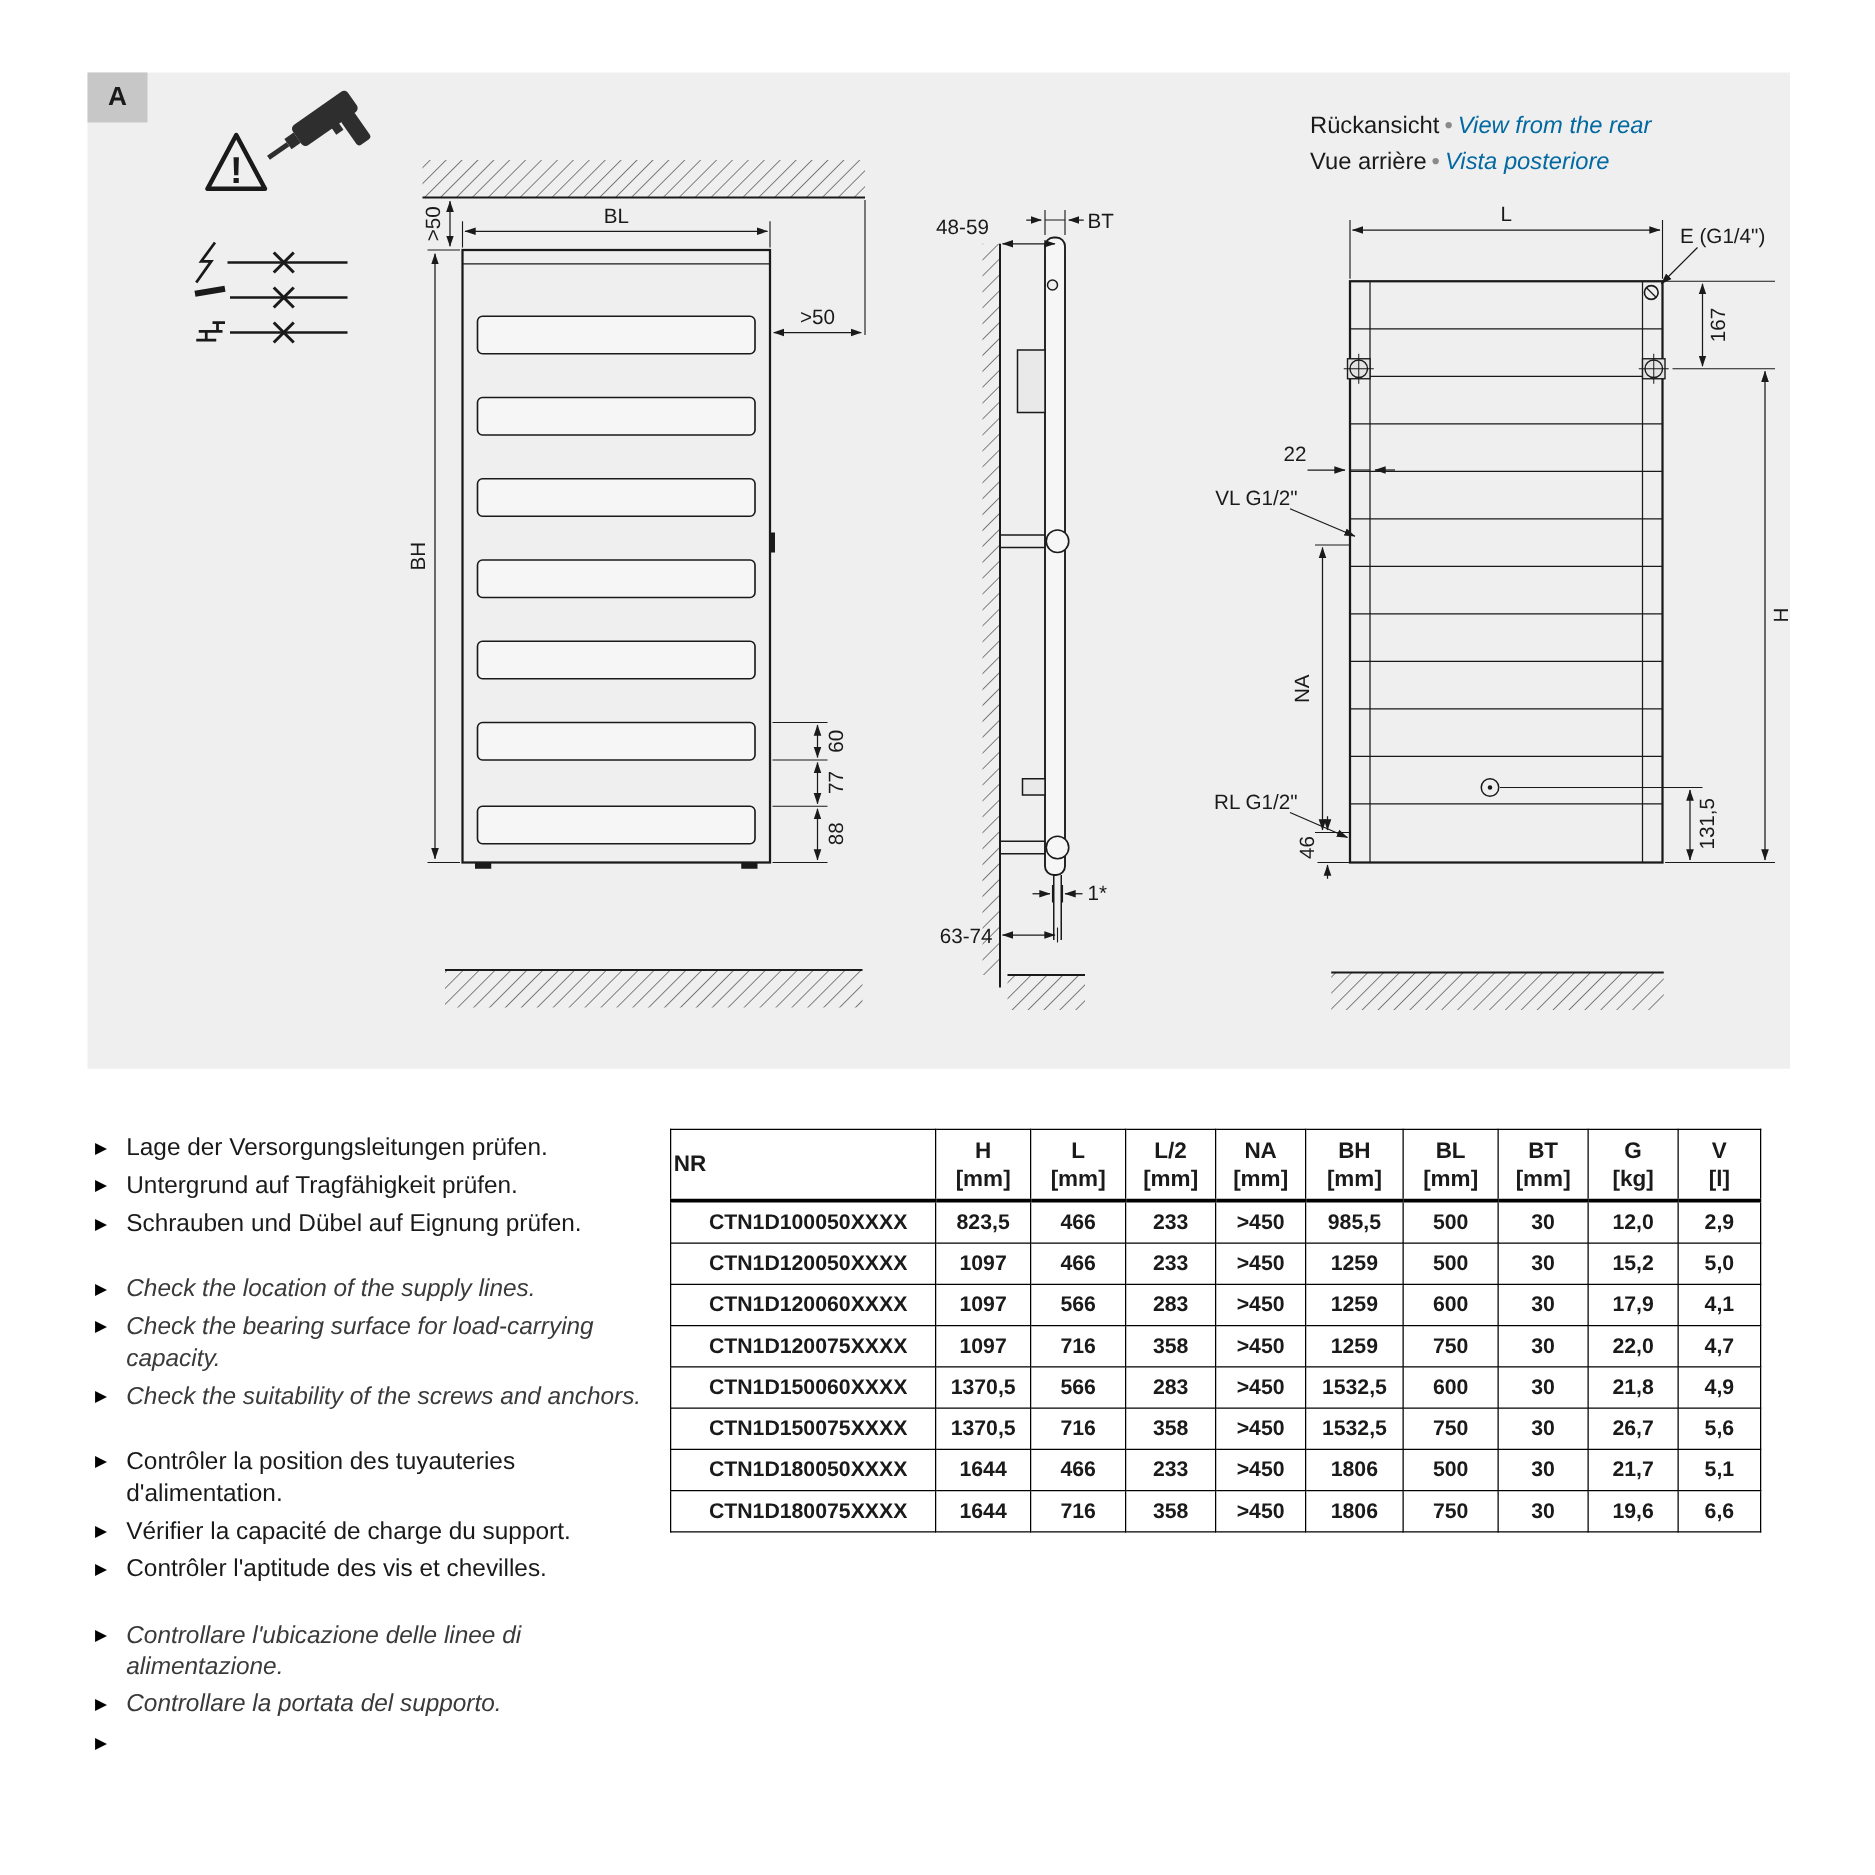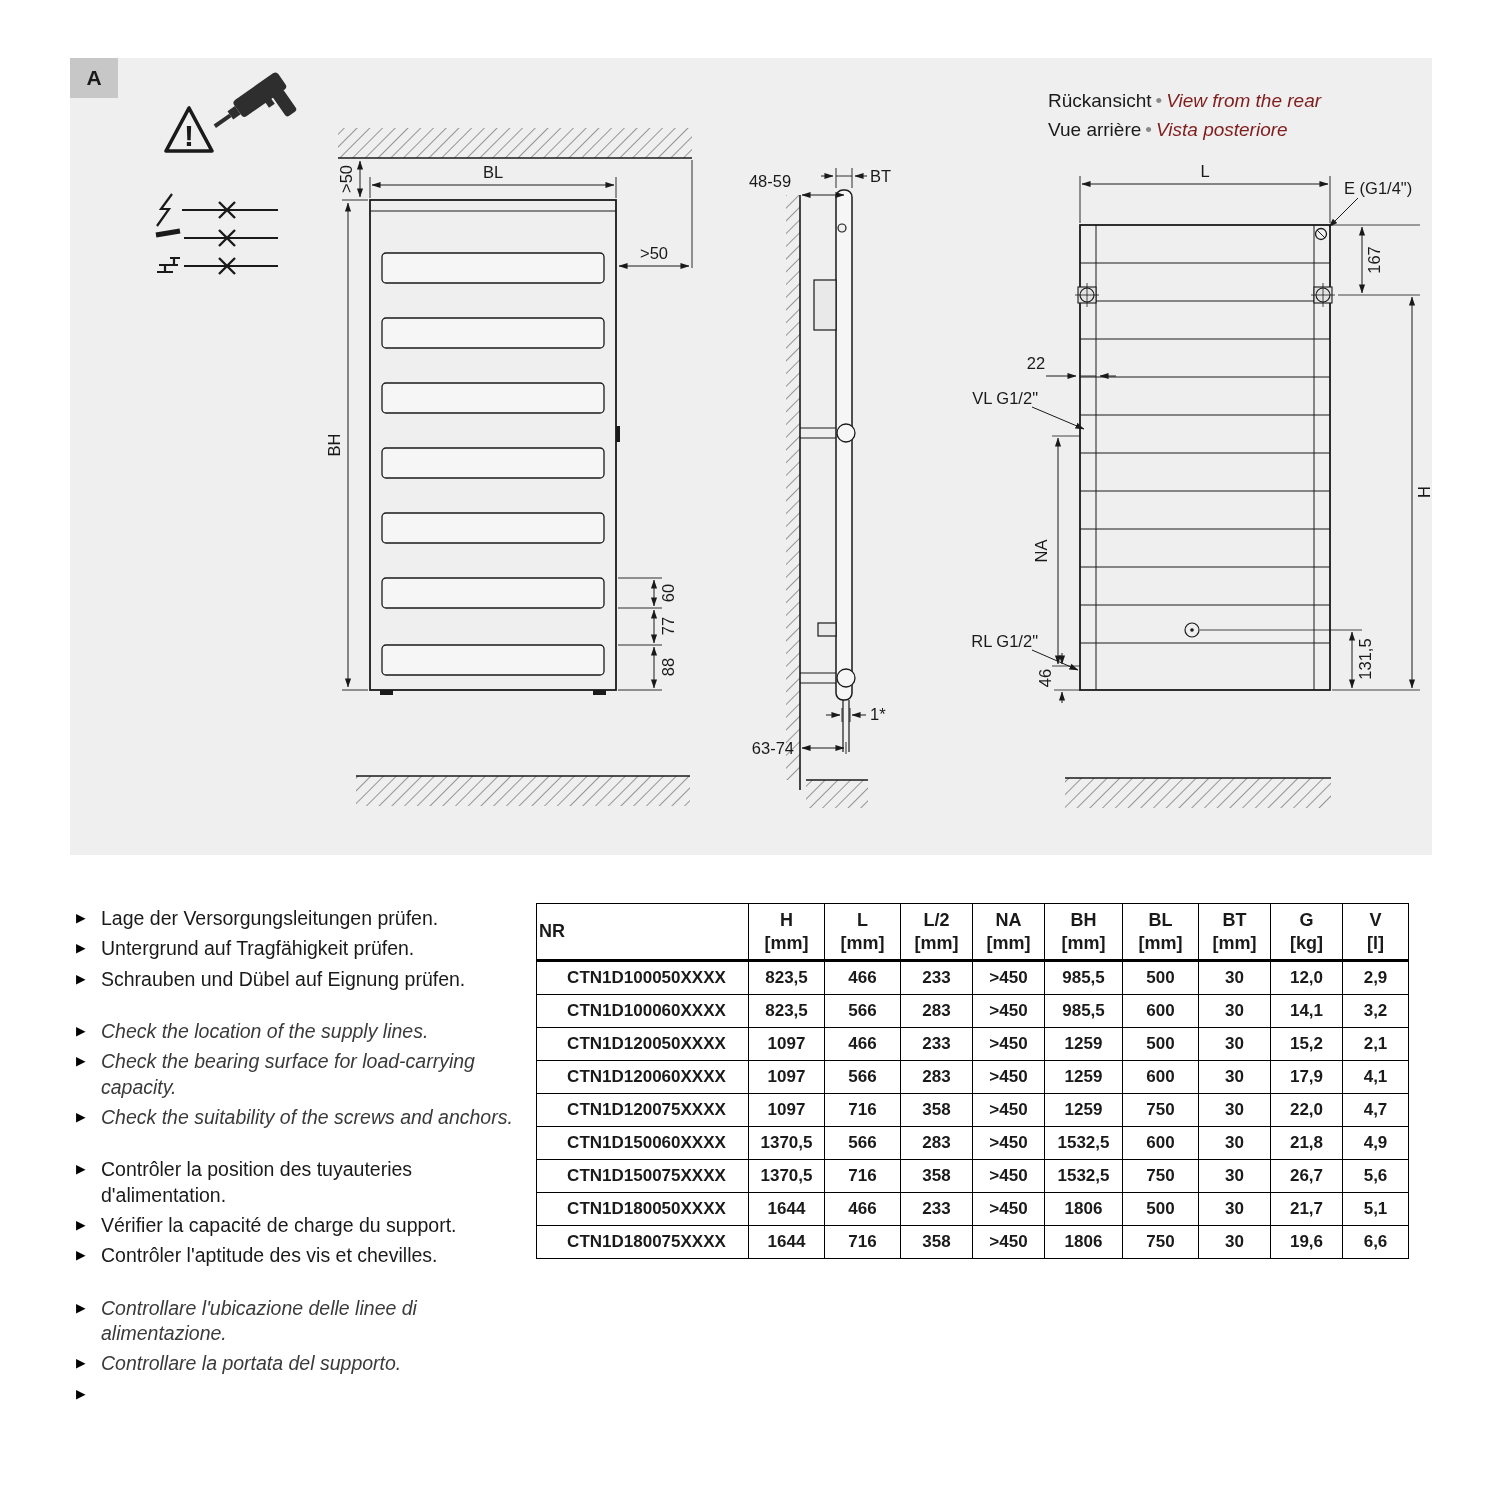--- a/index.html
+++ b/index.html
@@ -12,21 +12,21 @@
 
   
   .panel { position:absolute; left:70px; top:58px; width:1362px; height:797px; background:#efefef; }
   .panel-label {
     position:absolute; left:0; top:0; width:48px; height:40px; background:#c7c7c7;
     display:flex; align-items:center; justify-content:center; font-size:21px; font-weight:bold;
   }
   .drawing { position:absolute; left:0; top:0; }
   .caption { position:absolute; left:978px; top:28px; font-size:19px; line-height:1.55; white-space:nowrap; }
   .cap-sep { color:#8a8a8a; margin:0 4px; }
-  .cap-italic { font-style:italic; color:#7f1d1d; }
+  .cap-italic { font-style:italic; color:#0369a1; }
 
   
   .notes { position:absolute; left:76px; top:906px; width:452px; font-size:19.5px; line-height:1.3; }
   .note-group { margin-bottom:27px; }
   .note-group.italic { font-style:italic; color:#3a3a3a; }
   .note-item { display:flex; margin-bottom:5px; }
   .bullet { flex:0 0 25px; font-size:12.5px; padding-top:4px; color:#000; font-style:normal; }
 
   
   .spec-table { position:absolute; left:536px; top:903px; border-collapse:collapse; table-layout:fixed; }
@@ -354,42 +354,30 @@
           <td>466</td>
           <td>233</td>
           <td>&gt;450</td>
           <td>985,5</td>
           <td>500</td>
           <td>30</td>
           <td>12,0</td>
           <td>2,9</td>
         </tr>
         <tr>
-          <td>CTN1D100060XXXX</td>
-          <td>823,5</td>
-          <td>566</td>
-          <td>283</td>
-          <td>&gt;450</td>
-          <td>985,5</td>
-          <td>600</td>
-          <td>30</td>
-          <td>14,1</td>
-          <td>3,2</td>
-        </tr>
-        <tr>
           <td>CTN1D120050XXXX</td>
           <td>1097</td>
           <td>466</td>
           <td>233</td>
           <td>&gt;450</td>
           <td>1259</td>
           <td>500</td>
           <td>30</td>
           <td>15,2</td>
-          <td>2,1</td>
+          <td>5,0</td>
         </tr>
         <tr>
           <td>CTN1D120060XXXX</td>
           <td>1097</td>
           <td>566</td>
           <td>283</td>
           <td>&gt;450</td>
           <td>1259</td>
           <td>600</td>
           <td>30</td>

